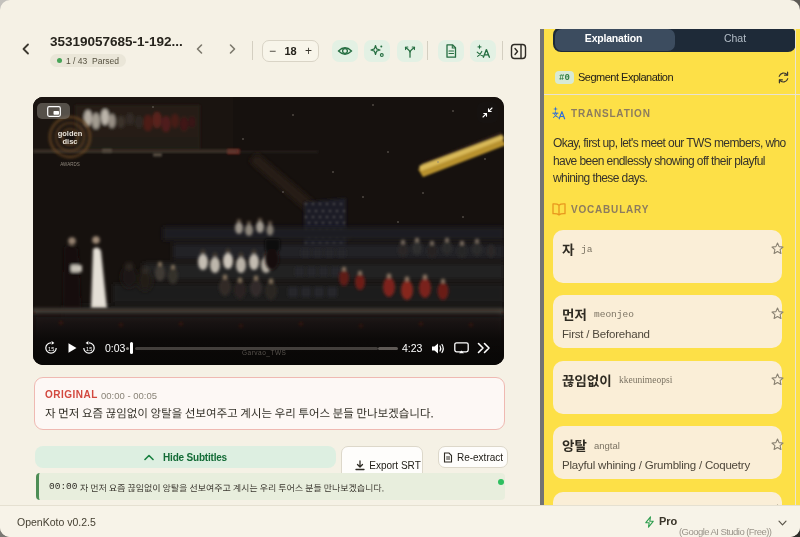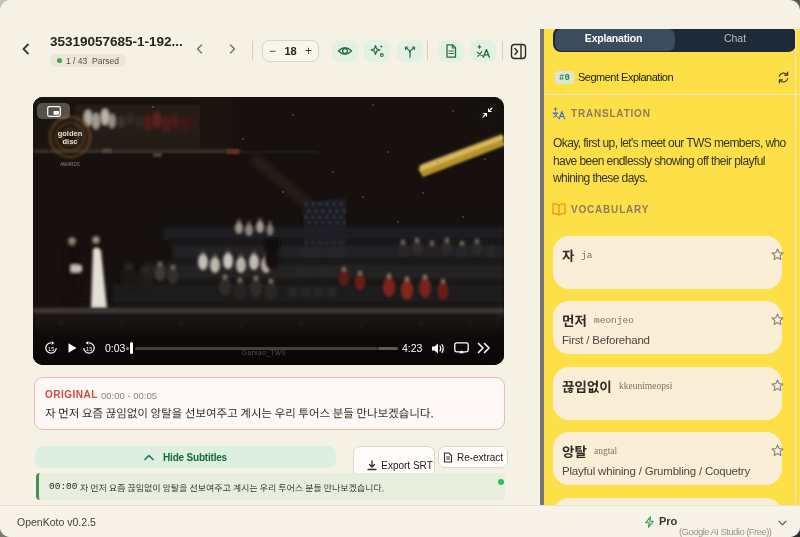--- a/index.html
+++ b/index.html
@@ -4,21 +4,21 @@
 * { margin:0; padding:0; box-sizing:border-box; }
 html,body { width:800px; height:537px; font-family:"Liberation Sans",sans-serif; }
 body { background:linear-gradient(135deg,#c4c2bd 0%,#8a8884 30%,#4e4b46 70%,#2e2c29 100%); position:relative; overflow:hidden; }
 .win { position:absolute; inset:0; border-radius:10px; overflow:hidden; background:#f5f1e5; }
 .abs { position:absolute; }
 .titlebar { position:absolute; left:0; top:0; width:800px; height:21px; background:#fdfcfa; }
 .tl { position:absolute; top:6.5px; width:8.5px; height:8.5px; border-radius:50%; }
 .sep { position:absolute; width:1px; background:#d4cfc1; }
 .icobtn { position:absolute; width:26px; height:22px; background:#e3f1e4; border-radius:7px; display:flex; align-items:center; justify-content:center; }
 .rightpanel { position:absolute; left:540px; top:29px; width:260px; height:476px; background:#fde047; border-left:4px solid #737373; overflow:hidden; }
-.vcard { position:absolute; left:9px; width:229px; height:53px; background:#faeed7; border-radius:16px;margin-top:6px; }
+.vcard { position:absolute; left:9px; width:229px; height:53px; background:#faeed7; border-radius:10px; }
 .status { position:absolute; left:0; top:505px; width:800px; height:32px; background:#f7f3e8; border-top:1px solid #e5e0d1;padding-left:12px; }
 </style></head>
 <body>
 <div class="win">
 
 
 <svg class="abs" style="left:19px; top:42px;" width="14" height="14" viewBox="0 0 14 14">
       <path d="M9 2.5 L4.5 7 L9 11.5" stroke="#3c3930" stroke-width="1.8" fill="none" stroke-linecap="round" stroke-linejoin="round"></path>
     </svg>
 <div class="abs" style="left:50px; top:34px; font-size:13.5px; font-weight:bold; color:#26231c;">35319057685-1-192...</div>
@@ -387,21 +387,21 @@
         </svg>
       </div>
 </div>
 
 <div class="abs" style="left:35px; top:446px; width:301px; height:22px; background:#ddefe1; border-radius:8px; display:flex; align-items:center; justify-content:center; gap:9px;">
   <svg width="10" height="7" viewBox="0 0 10 7">
         <path d="M1 5.5 L5 1.5 L9 5.5" stroke="#17803f" stroke-width="1.6" fill="none" stroke-linecap="round" stroke-linejoin="round"></path>
       </svg>
   <span style="font-size:10px; letter-spacing:-0.2px; color:#136b36; font-weight:bold;">Hide Subtitles</span>
 </div>
-<div class="abs" style="left:353px; top:446px; width:82px; height:38px; background:#fefdfb; border:1px solid #ddd8ca; border-radius:7px; display:flex; align-items:center; justify-content:center; gap:4px;padding-left:12px;">
+<div class="abs" style="left:341px; top:446px; width:82px; height:38px; background:#fefdfb; border:1px solid #ddd8ca; border-radius:7px; display:flex; align-items:center; justify-content:center; gap:4px;padding-left:12px;">
   <svg width="10" height="11" viewBox="0 0 10 11">
         <path d="M5 1 V6.5 M2.5 4.5 L5 7 L7.5 4.5 M1 9.5 H9" stroke="#2e2b24" stroke-width="1.3" fill="none" stroke-linecap="round" stroke-linejoin="round"></path>
       </svg>
   <span style="font-size:10px; color:#24211b;">Export SRT</span>
 </div>
 <div class="abs" style="left:428px; top:446px; width:70px; height:22px; background:#fefdfb; border:1px solid #ddd8ca; border-radius:7px; display:flex; align-items:center; justify-content:center; gap:4px;margin-left:10px;">
   <svg width="10" height="11" viewBox="0 0 10 11">
         <path d="M1.5 1 H6 L8.5 3.5 V10 H1.5 Z" fill="none" stroke="#2e2b24" stroke-width="1.1"></path>
         <path d="M3.2 5 H7 M3.2 7 H7" stroke="#2e2b24" stroke-width="1"></path>
       </svg>
@@ -481,21 +481,21 @@
     <svg class="abs" style="left:218px; top:12px;" width="13" height="13" viewBox="0 0 13 13">
           <path d="M6.5 1 L8.1 4.6 L12 5 L9.1 7.6 L9.9 11.5 L6.5 9.5 L3.1 11.5 L3.9 7.6 L1 5 L4.9 4.6 Z" fill="none" stroke="#8a8272" stroke-width="1.1" stroke-linejoin="round"></path>
         </svg>
   </div>
   <div class="vcard" style="top:397px;">
     <div class="abs" style="left:9px; top:9px;">
           <svg width="25" height="20" viewBox="0 -15.7 25 19.6" style="overflow:visible;display:block">
             <path fill="#2f2b22" d="M4.0 -10.6Q5.0 -10.6 5.8 -10.2Q6.5 -9.8 7.0 -9.2Q7.4 -8.5 7.4 -7.6Q7.4 -6.7 7.0 -6.0Q6.5 -5.3 5.8 -5.0Q5.0 -4.6 4.0 -4.6Q3.1 -4.6 2.3 -5.0Q1.5 -5.3 1.1 -6.0Q0.6 -6.7 0.6 -7.6Q0.6 -8.5 1.1 -9.2Q1.5 -9.8 2.3 -10.2Q3.1 -10.6 4.0 -10.6ZM4.0 -9.1Q3.6 -9.1 3.2 -8.9Q2.8 -8.8 2.6 -8.4Q2.4 -8.1 2.4 -7.6Q2.4 -7.1 2.6 -6.8Q2.8 -6.4 3.2 -6.2Q3.6 -6.1 4.0 -6.1Q4.5 -6.1 4.9 -6.2Q5.2 -6.4 5.5 -6.8Q5.7 -7.1 5.7 -7.6Q5.7 -8.1 5.5 -8.4Q5.2 -8.8 4.9 -8.9Q4.5 -9.1 4.0 -9.1ZM8.6 -11.3H10.4V-4.0H8.6ZM9.9 -8.5H12.0V-7.0H9.9ZM6.3 -3.7Q7.6 -3.7 8.5 -3.5Q9.5 -3.2 10.0 -2.6Q10.5 -2.1 10.5 -1.3Q10.5 -0.5 10.0 0.1Q9.5 0.6 8.5 0.9Q7.6 1.2 6.3 1.2Q5.0 1.2 4.1 0.9Q3.1 0.6 2.6 0.1Q2.1 -0.5 2.1 -1.3Q2.1 -2.1 2.6 -2.6Q3.1 -3.2 4.1 -3.5Q5.0 -3.7 6.3 -3.7ZM6.3 -2.3Q5.5 -2.3 5.0 -2.2Q4.4 -2.1 4.1 -1.9Q3.9 -1.6 3.9 -1.3Q3.9 -0.9 4.1 -0.7Q4.4 -0.4 5.0 -0.3Q5.5 -0.2 6.3 -0.2Q7.1 -0.2 7.6 -0.3Q8.2 -0.4 8.5 -0.7Q8.8 -0.9 8.8 -1.3Q8.8 -1.6 8.5 -1.9Q8.2 -2.1 7.6 -2.2Q7.1 -2.3 6.3 -2.3Z M13.4 -6.5H14.5Q15.7 -6.5 16.7 -6.5Q17.6 -6.5 18.4 -6.6Q19.2 -6.6 20.0 -6.8L20.2 -5.4Q19.4 -5.2 18.5 -5.2Q17.7 -5.1 16.7 -5.1Q15.7 -5.1 14.5 -5.1H13.4ZM13.4 -10.8H19.3V-9.4H15.2V-5.6H13.4ZM14.7 -8.6H19.0V-7.3H14.7ZM21.0 -11.3H22.8V-4.9H21.0ZM22.1 -8.9H24.5V-7.4H22.1ZM14.6 -4.4H22.8V-1.0H16.3V0.5H14.6V-2.3H21.0V-3.0H14.6ZM14.6 -0.2H23.2V1.1H14.6Z"></path>
           </svg>
         </div>
-    <span class="abs" style="left:41px; top:14px; font-family:Liberation Serif, serif; font-size:9.5px; color:#7b7363;">angtal</span>
+    <span class="abs" style="left:41px; top:14px; font-family:Liberation Sans, sans-serif; font-size:9.5px; color:#7b7363;">angtal</span>
     <svg class="abs" style="left:218px; top:12px;" width="13" height="13" viewBox="0 0 13 13">
           <path d="M6.5 1 L8.1 4.6 L12 5 L9.1 7.6 L9.9 11.5 L6.5 9.5 L3.1 11.5 L3.9 7.6 L1 5 L4.9 4.6 Z" fill="none" stroke="#8a8272" stroke-width="1.1" stroke-linejoin="round"></path>
         </svg>
     <span class="abs" style="left:9px; top:33px; font-size:11.5px; letter-spacing:-0.2px; color:#4e473b;">Playful whining / Grumbling / Coquetry</span>
   </div>
   <div class="vcard" style="top:462.5px;">
     <div class="abs" style="left:9px; top:9px;">
           <svg width="50" height="20" viewBox="0 -15.7 50 19.6" style="overflow:visible;display:block">
             <path fill="#2f2b22" d="M0.9 -10.3H6.9V-4.2H0.9ZM5.1 -8.9H2.7V-5.7H5.1ZM8.6 -11.3H10.4V-2.2H8.6ZM9.9 -7.7H12.0V-6.2H9.9ZM2.3 -0.5H10.8V1.0H2.3ZM2.3 -3.1H4.1V0.3H2.3Z M22.3 -6.6H24.5V-5.1H22.3ZM21.0 -11.3H22.8V1.2H21.0ZM13.3 -10.1H15.1V-2.4H13.3ZM13.3 -3.4H14.4Q15.8 -3.4 17.2 -3.5Q18.6 -3.6 20.2 -3.9L20.3 -2.4Q18.8 -2.1 17.3 -2.0Q15.8 -1.9 14.4 -1.9H13.3Z M25.4 -1.7H36.7V-0.3H25.4ZM30.1 -4.4H31.9V-1.4H30.1ZM26.6 -10.5H28.4V-8.6H33.7V-10.5H35.5V-4.0H26.6ZM28.4 -7.2V-5.4H33.7V-7.2Z M45.8 -11.3H47.6V1.2H45.8ZM47.2 -6.7H49.4V-5.2H47.2ZM38.3 -3.3H39.3Q40.4 -3.3 41.3 -3.3Q42.3 -3.3 43.1 -3.4Q44.0 -3.5 44.9 -3.7L45.1 -2.2Q44.2 -2.0 43.3 -1.9Q42.4 -1.8 41.4 -1.8Q40.4 -1.8 39.3 -1.8H38.3ZM38.3 -10.2H44.1V-8.7H40.1V-2.6H38.3Z"></path>
           </svg>

